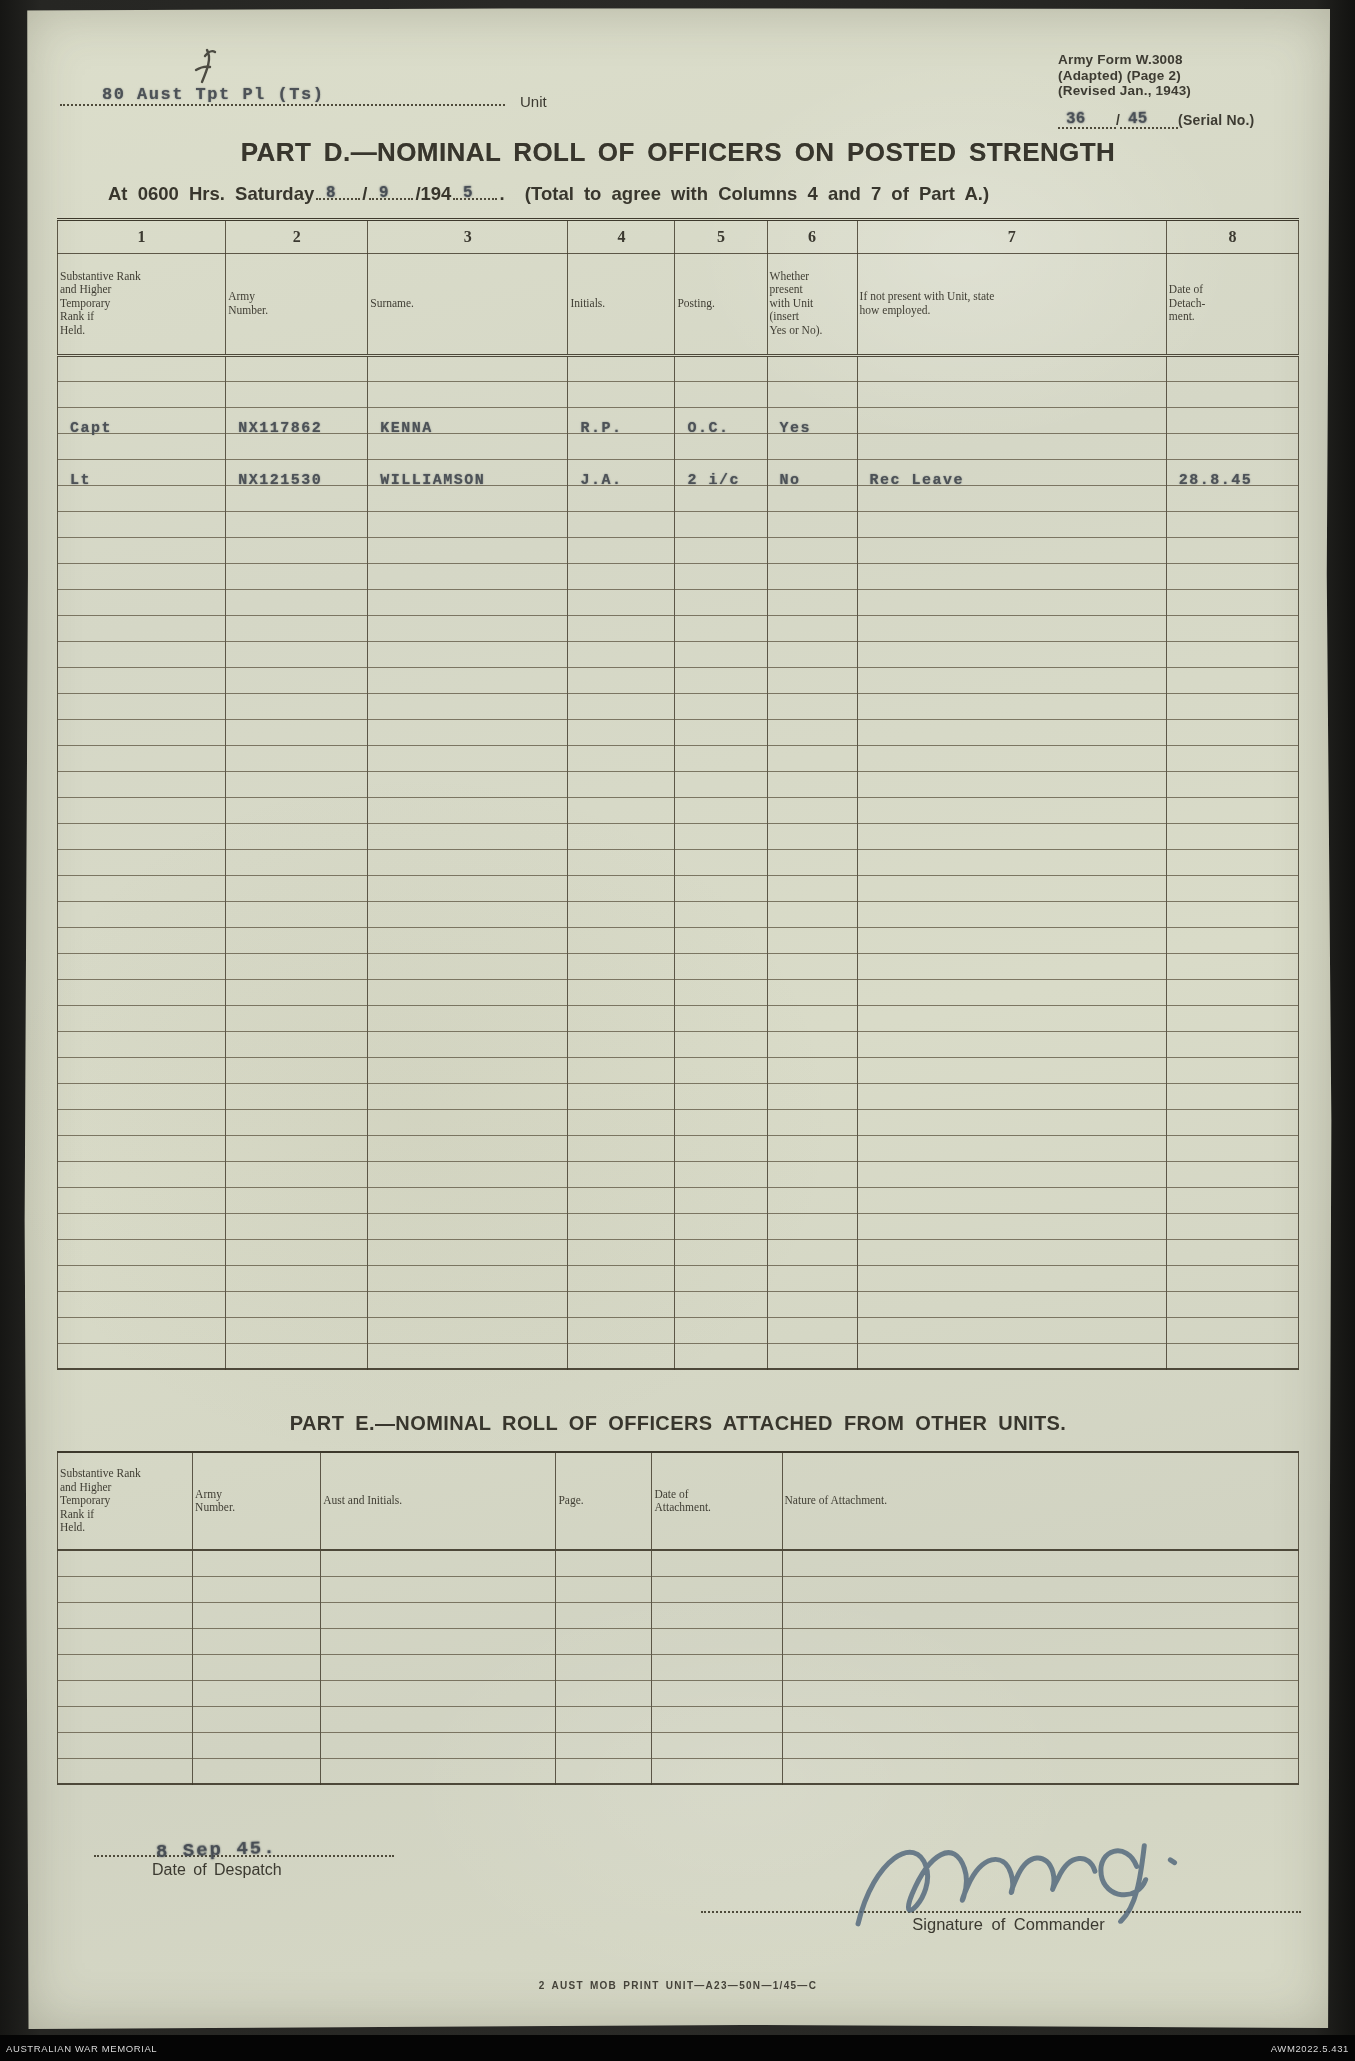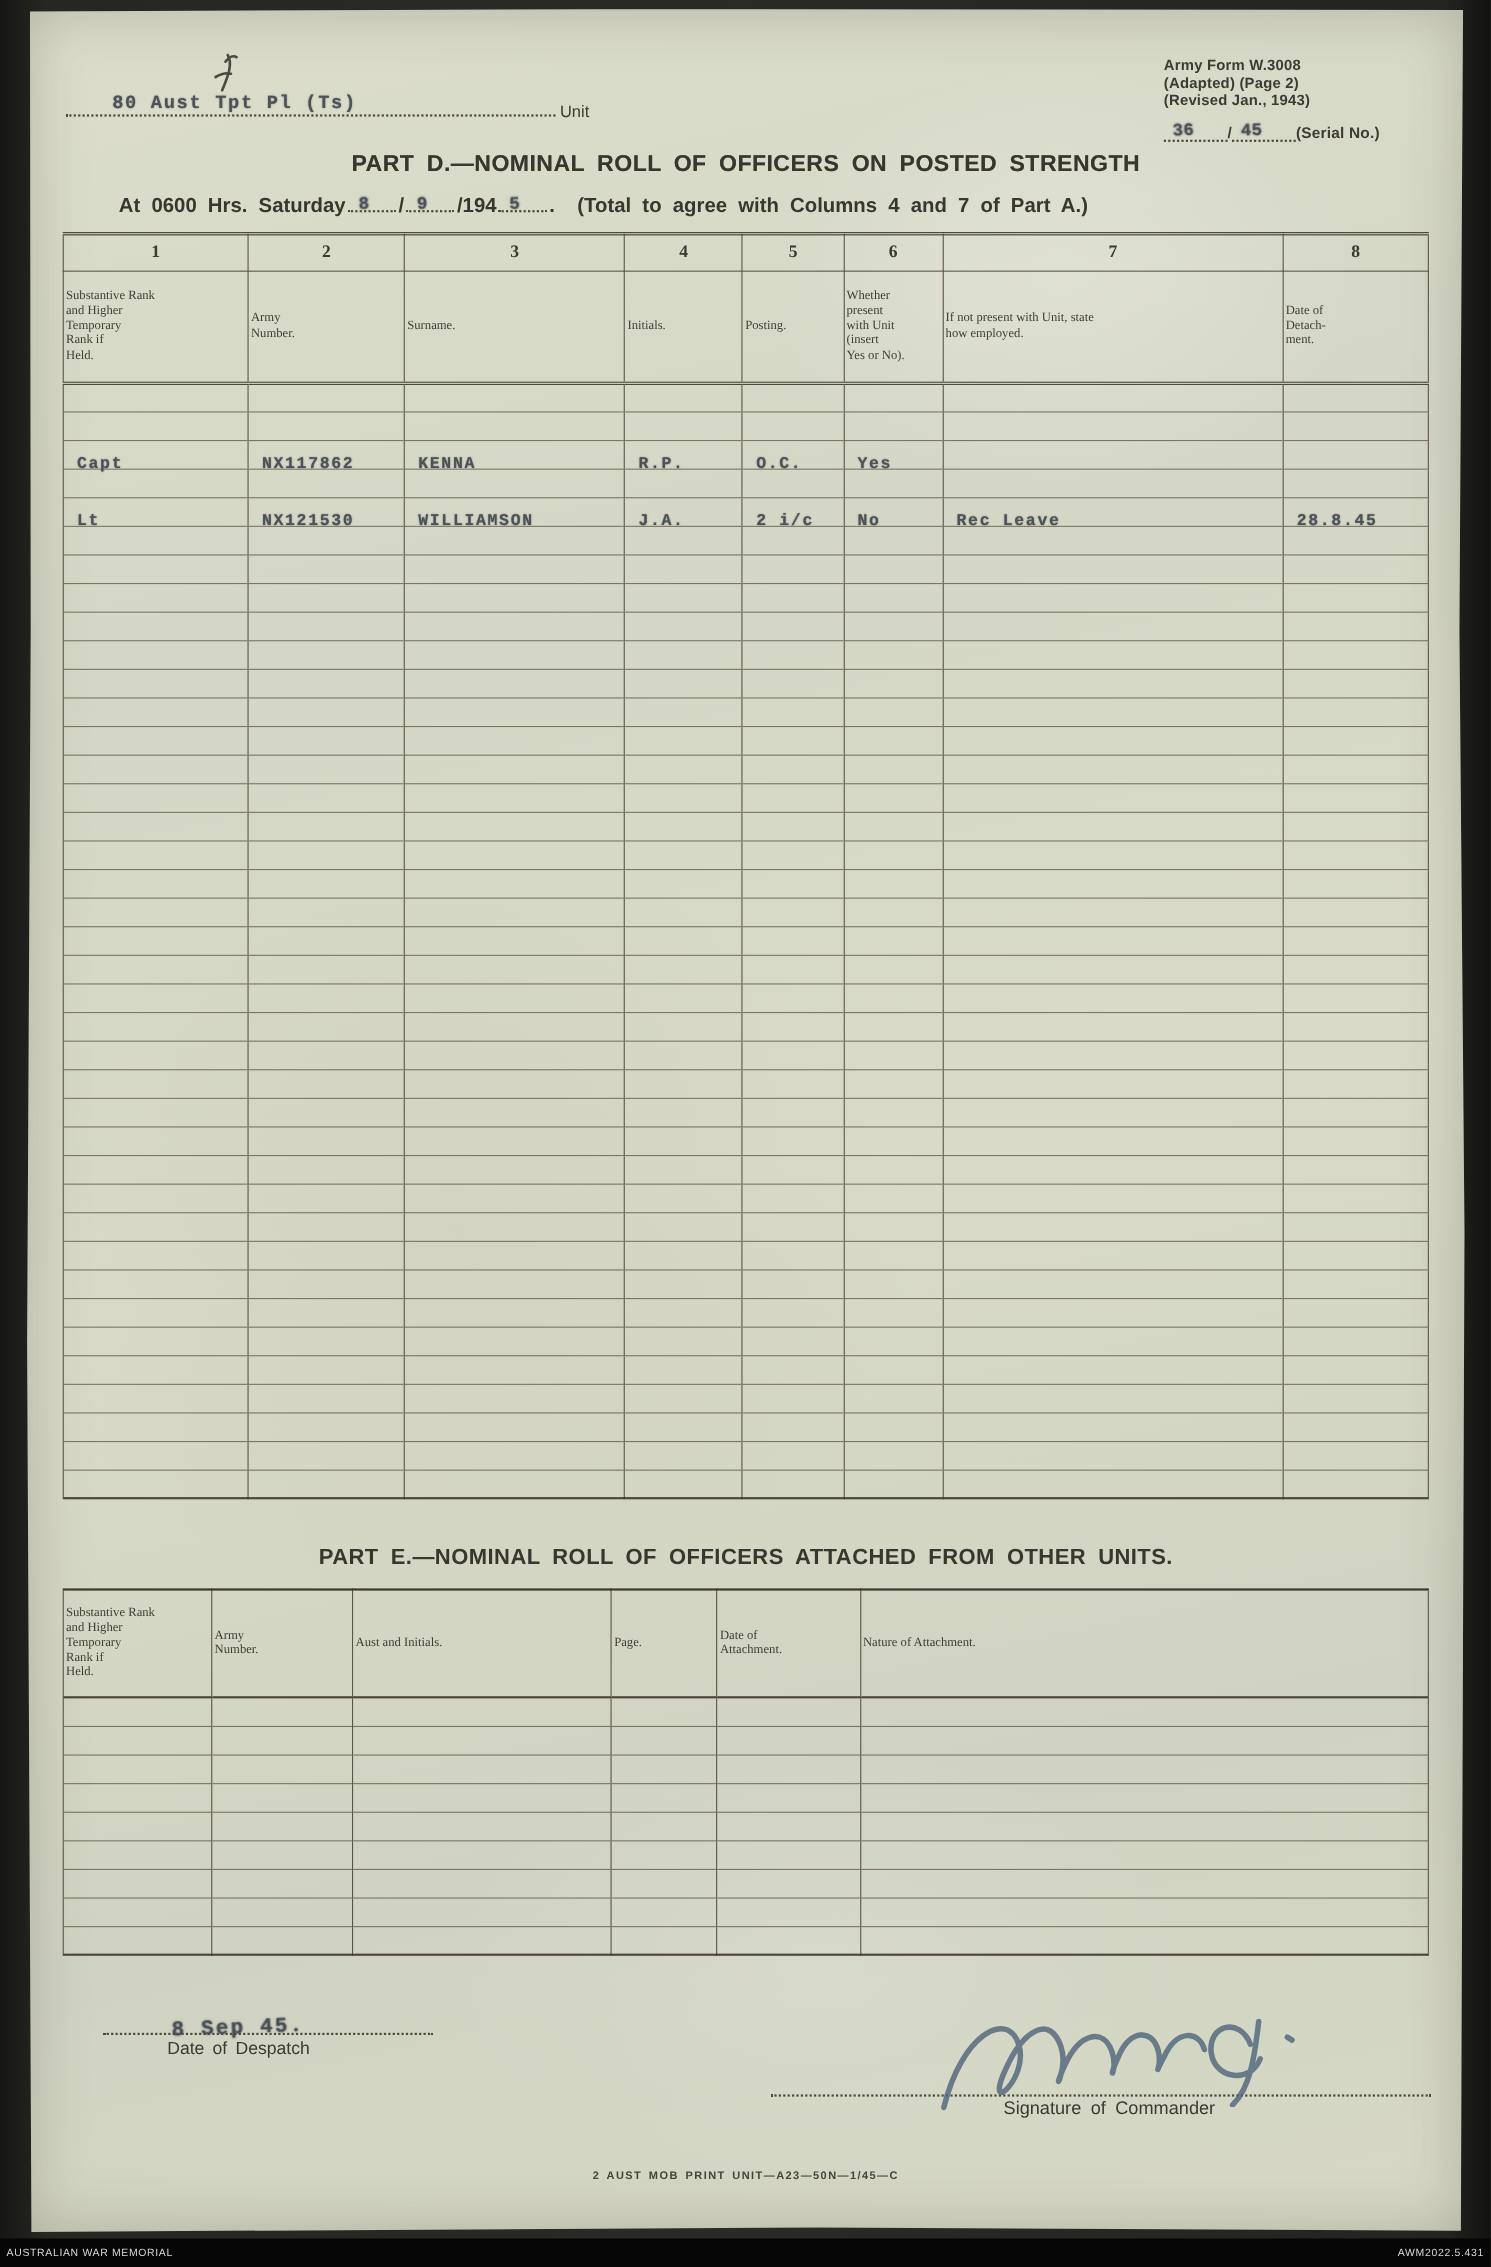--- a/index.html
+++ b/index.html
@@ -19,37 +19,37 @@
     clip-path: polygon(0.25% 0.12%, 40% 0.02%, 99.85% 0.05%, 99.6% 28%, 99.95% 55%, 99.7% 99.9%, 55% 99.75%, 0.35% 99.95%, 0.05% 60%, 0.3% 28%);
     color:#3a382f; }
 
   .ink-mark-wrap { position:absolute; left:168px; top:38px; }
 
   
   .top-row { display:flex; justify-content:space-between; align-items:flex-start; padding:44px 24px 0 36px; }
   .unit-block { flex:0 0 520px; padding-top:24px; display:flex; align-items:flex-end; }
   .unit-fill { position:relative; width:445px; height:30px; border-bottom:2px dotted #4e4a3a; }
   .unit-typed { position:absolute; left:42px; bottom:0px; white-space:nowrap; }
-  .unit-label { font-size:15px; color:#3c3a31; padding-left:4px; transform:translateY(4px); }
+  .unit-label { font-size:15px; color:#3c3a31; padding-left:4px; transform:translateY(4px);margin-left:11px; }
 
   .form-ref { width:250px; font-size:13.5px; font-weight:bold; line-height:15.5px; color:#3d3b32; letter-spacing:.2px; }
   .serial-line { margin-top:12px; display:flex; align-items:flex-end; font-weight:bold; font-size:14px; white-space:nowrap; }
   .fill { position:relative; display:inline-block; border-bottom:2px dotted #4e4a3a; }
   .fill-serial { width:58px; height:18px; }
   .fill .stamp { position:absolute; left:8px; bottom:-1px; }
 
   
   .typed { font-family:"Liberation Mono","DejaVu Sans Mono",monospace; font-weight:bold; color:#4d5257;
     letter-spacing:1.5px; font-size:15px; filter:blur(.35px); text-shadow:0 0 1.5px rgba(74,82,90,.75); white-space:nowrap; }
   .typed-lg { font-size:17px; }
   .stamp { font-family:"Liberation Mono","DejaVu Sans Mono",monospace; font-weight:bold; color:#474d54;
     font-size:16px; filter:blur(.5px); text-shadow:0 0 2px rgba(66,74,84,.8); transform:rotate(-2deg); display:inline-block; }
 
   
-  .d-title { text-align:center; margin-top:8px; font-size:21px; font-weight:bold; color:#38362d;
+  .d-title { text-align:center; margin-top:8px; font-size:26px; font-weight:bold; color:#38362d;
     letter-spacing:.4px; word-spacing:5px; text-shadow:0 0 .5px rgba(56,54,45,.55); }
   .d-sub { margin:15px 0 0 84px; font-size:18.5px; font-weight:bold; color:#38362d; word-spacing:5px; white-space:nowrap; }
   .fill-date { width:44px; height:14px; margin:0 2px; }
   .fill-date .stamp { left:10px; bottom:-4px; }
 
   
   table { border-collapse:collapse; table-layout:fixed; width:1242px; margin:13px 0 0 33px; }
   th, td { border-left:1px solid rgba(70,64,48,.85); border-right:1px solid rgba(70,64,48,.85); }
   .partd { border-top:3px double #3d392c; border-bottom:2px solid rgba(62,57,42,.9); }
   tr.nums th { height:34px; font-size:16px; font-weight:bold; color:#3b3930;

